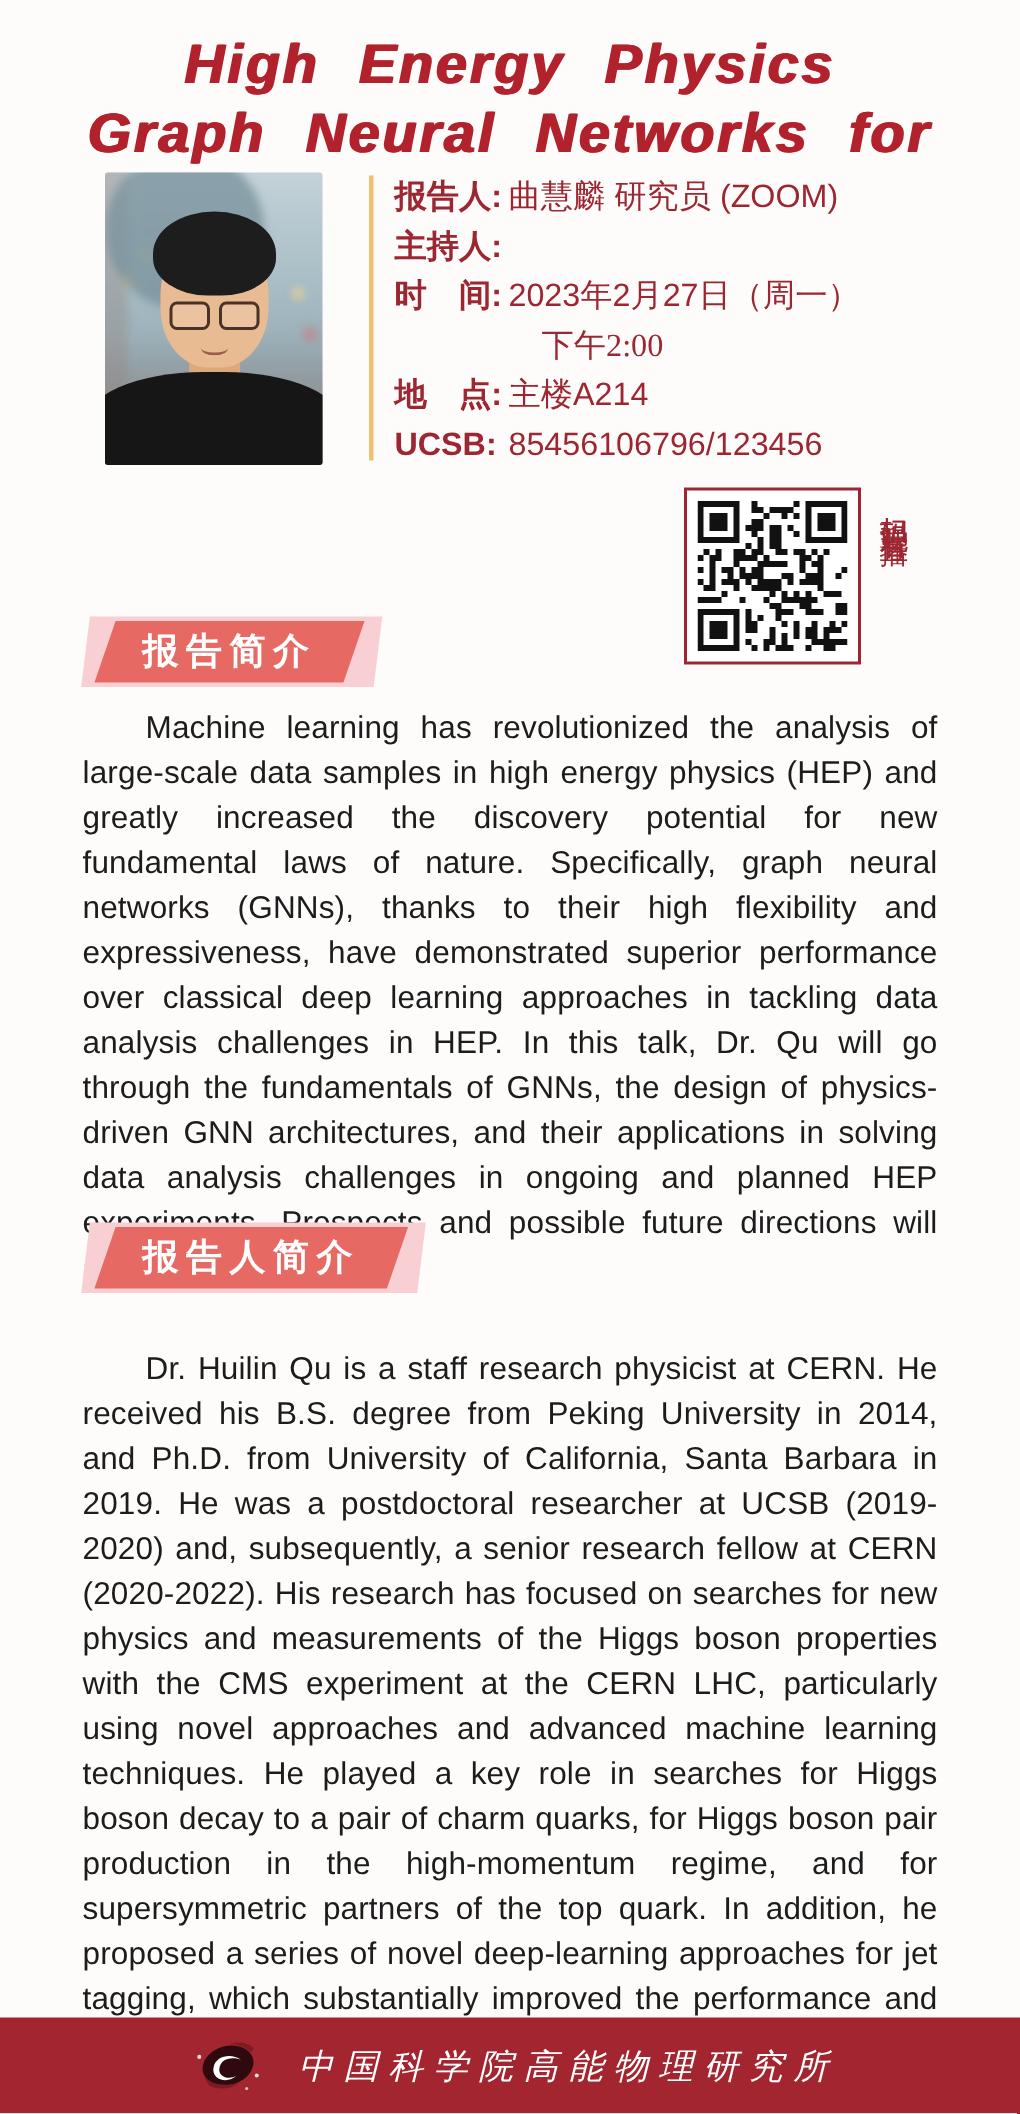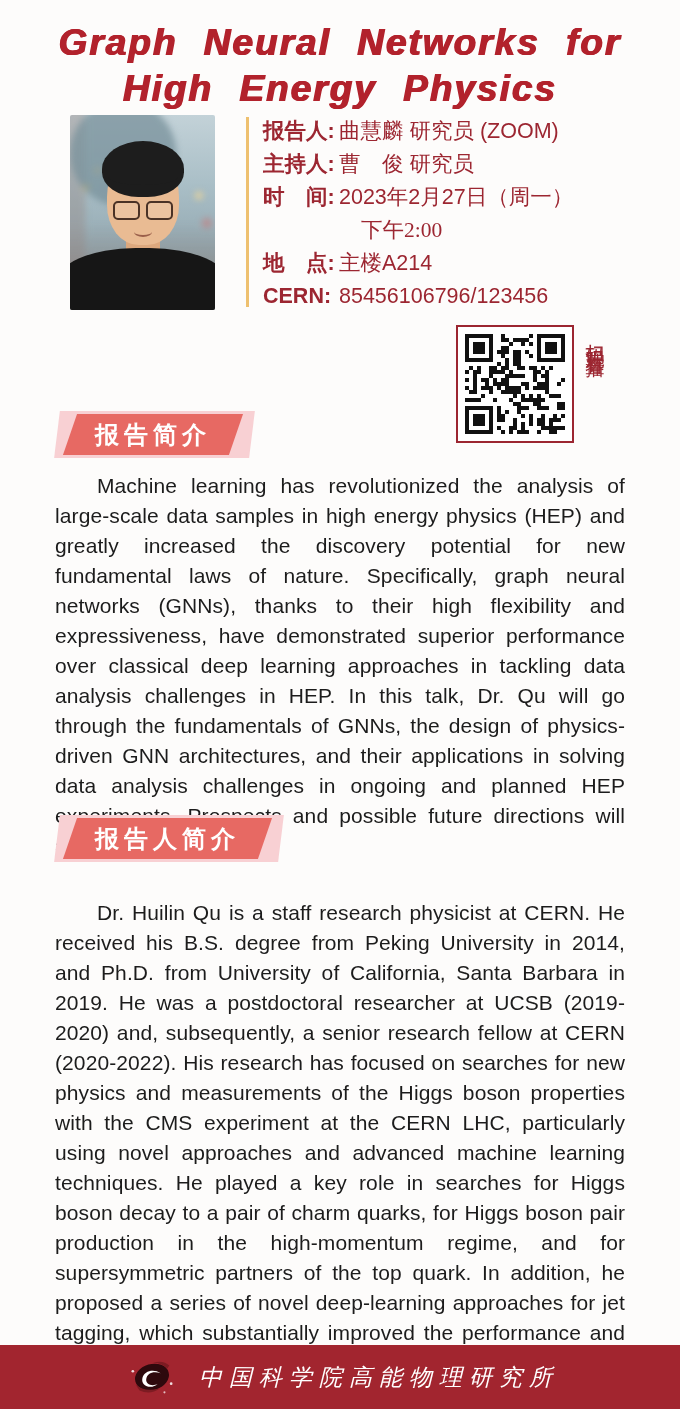--- a/index.html
+++ b/index.html
@@ -77,22 +77,22 @@
     color:#ffffff;font-family:"DejaVu Serif","Liberation Serif",serif;font-style:italic;
     font-size:23px;letter-spacing:7px;white-space:nowrap;
   }
 </style>
 </head>
 <body>
 
 <div class="poster">
 
   <div class="title">
+    <div>High Energy Physics</div>
     <div>Graph Neural Networks for</div>
-    <div>High Energy Physics</div>
   </div>
 
   <div class="info">
     <div class="photo">
       <div class="bg"></div>
       <div class="neck"></div>
       <div class="shirt"></div>
       <div class="head"></div>
       <div class="hair"></div>
       <div class="fringe"></div>
@@ -103,36 +103,35 @@
       <div class="smile"></div>
     </div>
     <div class="divider"></div>
     <div class="rows">
       <div class="row">
         <span class="lab">报告人:</span>
         <span class="val">曲慧麟 研究员 (ZOOM)</span>
       </div>
       <div class="row">
         <span class="lab">主持人:</span>
-        <span class="val">曹　俊 研究员</span>
       </div>
       <div class="row">
         <span class="lab">时　间:</span>
         <span class="val">2023年2月27日（周一）</span>
       </div>
       <div class="row cont">
         <span class="lab"></span>
         <span class="val">下午2:00</span>
       </div>
       <div class="row">
         <span class="lab">地　点:</span>
         <span class="val">主楼A214</span>
       </div>
       <div class="row">
-        <span class="lab">CERN:</span>
+        <span class="lab">UCSB:</span>
         <span class="val">85456106796/123456</span>
       </div>
     </div>
   </div>
 
   <div class="qr-block">
     <div class="qr-box">
       <svg viewBox="0 0 100 100" xmlns="http://www.w3.org/2000/svg">
         <path id="qr-cells" fill="#111111" d="M36 0h4v4h-4zM64 0h4v4h-4zM36 4h4v4h-4zM40 4h4v4h-4zM48 4h4v4h-4zM52 4h4v4h-4zM56 4h4v4h-4zM60 4h4v4h-4zM44 8h4v4h-4zM56 8h4v4h-4zM64 8h4v4h-4zM36 12h4v4h-4zM40 12h4v4h-4zM32 16h4v4h-4zM36 16h4v4h-4zM40 16h4v4h-4zM48 16h4v4h-4zM52 16h4v4h-4zM60 16h4v4h-4zM36 20h4v4h-4zM48 20h4v4h-4zM52 20h4v4h-4zM64 20h4v4h-4zM40 24h4v4h-4zM48 24h4v4h-4zM52 24h4v4h-4zM32 28h4v4h-4zM40 28h4v4h-4zM48 28h4v4h-4zM52 28h4v4h-4zM4 32h4v4h-4zM12 32h4v4h-4zM24 32h4v4h-4zM28 32h4v4h-4zM36 32h4v4h-4zM40 32h4v4h-4zM52 32h4v4h-4zM56 32h4v4h-4zM64 32h4v4h-4zM68 32h4v4h-4zM76 32h4v4h-4zM84 32h4v4h-4zM0 36h4v4h-4zM8 36h4v4h-4zM12 36h4v4h-4zM24 36h4v4h-4zM28 36h4v4h-4zM32 36h4v4h-4zM36 36h4v4h-4zM44 36h4v4h-4zM68 36h4v4h-4zM72 36h4v4h-4zM80 36h4v4h-4zM8 40h4v4h-4zM24 40h4v4h-4zM40 40h4v4h-4zM44 40h4v4h-4zM48 40h4v4h-4zM52 40h4v4h-4zM56 40h4v4h-4zM68 40h4v4h-4zM76 40h4v4h-4zM80 40h4v4h-4zM0 44h4v4h-4zM8 44h4v4h-4zM16 44h4v4h-4zM20 44h4v4h-4zM28 44h4v4h-4zM36 44h4v4h-4zM40 44h4v4h-4zM68 44h4v4h-4zM80 44h4v4h-4zM96 44h4v4h-4zM8 48h4v4h-4zM20 48h4v4h-4zM28 48h4v4h-4zM32 48h4v4h-4zM36 48h4v4h-4zM40 48h4v4h-4zM56 48h4v4h-4zM60 48h4v4h-4zM72 48h4v4h-4zM76 48h4v4h-4zM80 48h4v4h-4zM92 48h4v4h-4zM0 52h4v4h-4zM8 52h4v4h-4zM16 52h4v4h-4zM20 52h4v4h-4zM24 52h4v4h-4zM32 52h4v4h-4zM40 52h4v4h-4zM44 52h4v4h-4zM48 52h4v4h-4zM52 52h4v4h-4zM60 52h4v4h-4zM68 52h4v4h-4zM72 52h4v4h-4zM76 52h4v4h-4zM80 52h4v4h-4zM4 56h4v4h-4zM8 56h4v4h-4zM24 56h4v4h-4zM36 56h4v4h-4zM40 56h4v4h-4zM44 56h4v4h-4zM48 56h4v4h-4zM52 56h4v4h-4zM80 56h4v4h-4zM16 60h4v4h-4zM48 60h4v4h-4zM56 60h4v4h-4zM64 60h4v4h-4zM72 60h4v4h-4zM84 60h4v4h-4zM88 60h4v4h-4zM92 60h4v4h-4zM0 64h4v4h-4zM4 64h4v4h-4zM8 64h4v4h-4zM12 64h4v4h-4zM28 64h4v4h-4zM44 64h4v4h-4zM56 64h4v4h-4zM60 64h4v4h-4zM64 64h4v4h-4zM68 64h4v4h-4zM72 64h4v4h-4zM76 64h4v4h-4zM48 68h4v4h-4zM52 68h4v4h-4zM68 68h4v4h-4zM72 68h4v4h-4zM92 68h4v4h-4zM96 68h4v4h-4zM32 72h4v4h-4zM52 72h4v4h-4zM56 72h4v4h-4zM60 72h4v4h-4zM72 72h4v4h-4zM76 72h4v4h-4zM80 72h4v4h-4zM92 72h4v4h-4zM96 72h4v4h-4zM32 76h4v4h-4zM40 76h4v4h-4zM52 76h4v4h-4zM32 80h4v4h-4zM36 80h4v4h-4zM56 80h4v4h-4zM64 80h4v4h-4zM76 80h4v4h-4zM88 80h4v4h-4zM96 80h4v4h-4zM32 84h4v4h-4zM36 84h4v4h-4zM48 84h4v4h-4zM64 84h4v4h-4zM72 84h4v4h-4zM76 84h4v4h-4zM84 84h4v4h-4zM88 84h4v4h-4zM92 84h4v4h-4zM48 88h4v4h-4zM56 88h4v4h-4zM64 88h4v4h-4zM72 88h4v4h-4zM76 88h4v4h-4zM84 88h4v4h-4zM32 92h4v4h-4zM44 92h4v4h-4zM48 92h4v4h-4zM56 92h4v4h-4zM76 92h4v4h-4zM80 92h4v4h-4zM84 92h4v4h-4zM88 92h4v4h-4zM92 92h4v4h-4zM96 92h4v4h-4zM36 96h4v4h-4zM44 96h4v4h-4zM52 96h4v4h-4zM56 96h4v4h-4zM60 96h4v4h-4zM72 96h4v4h-4zM84 96h4v4h-4zM88 96h4v4h-4z"></path>
         <g fill="#111111">

